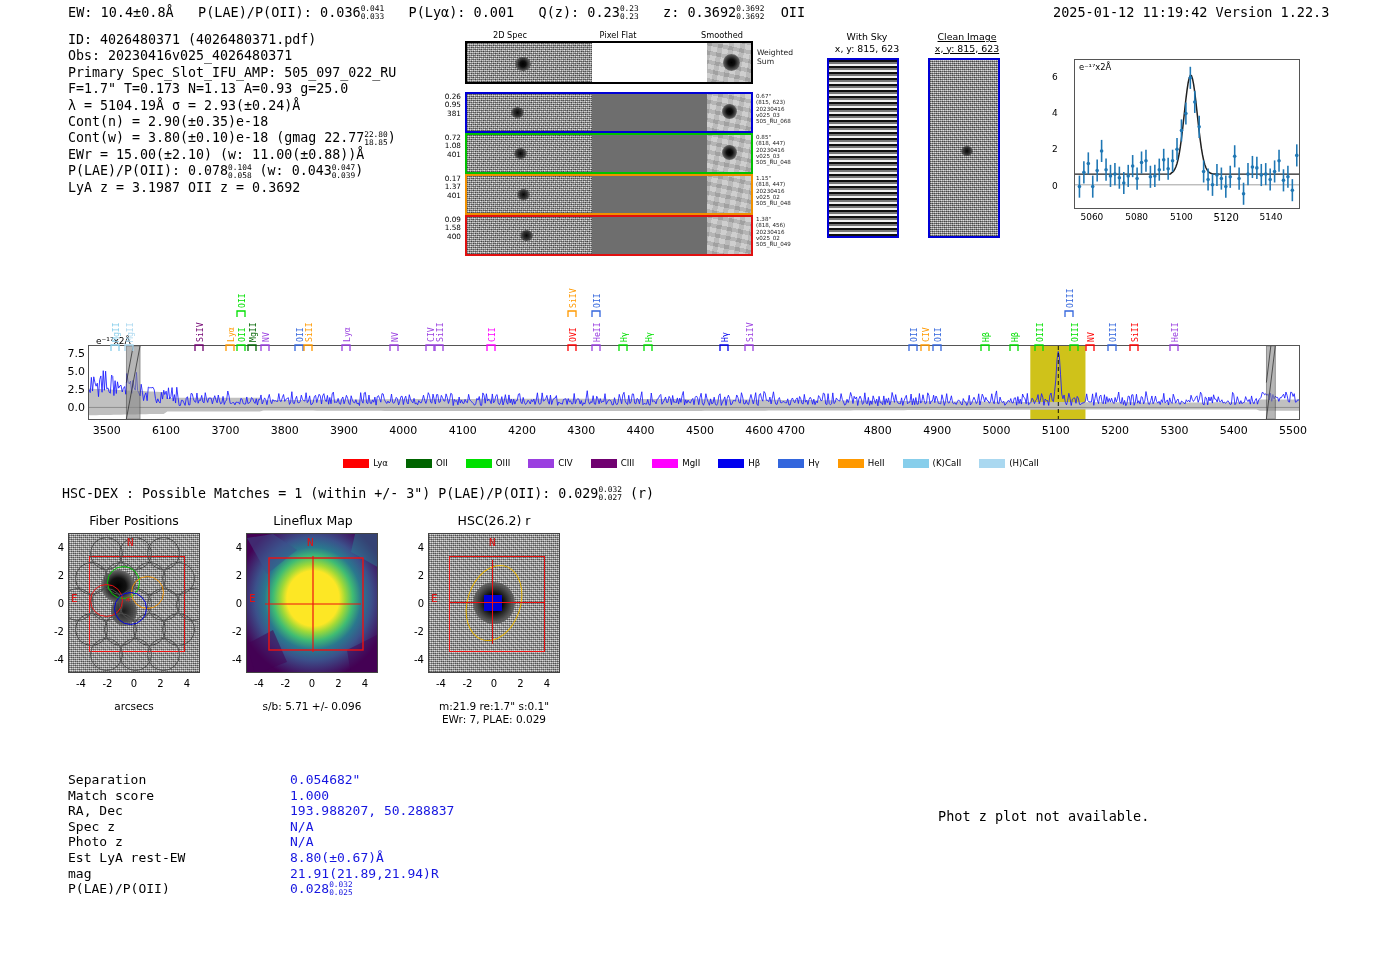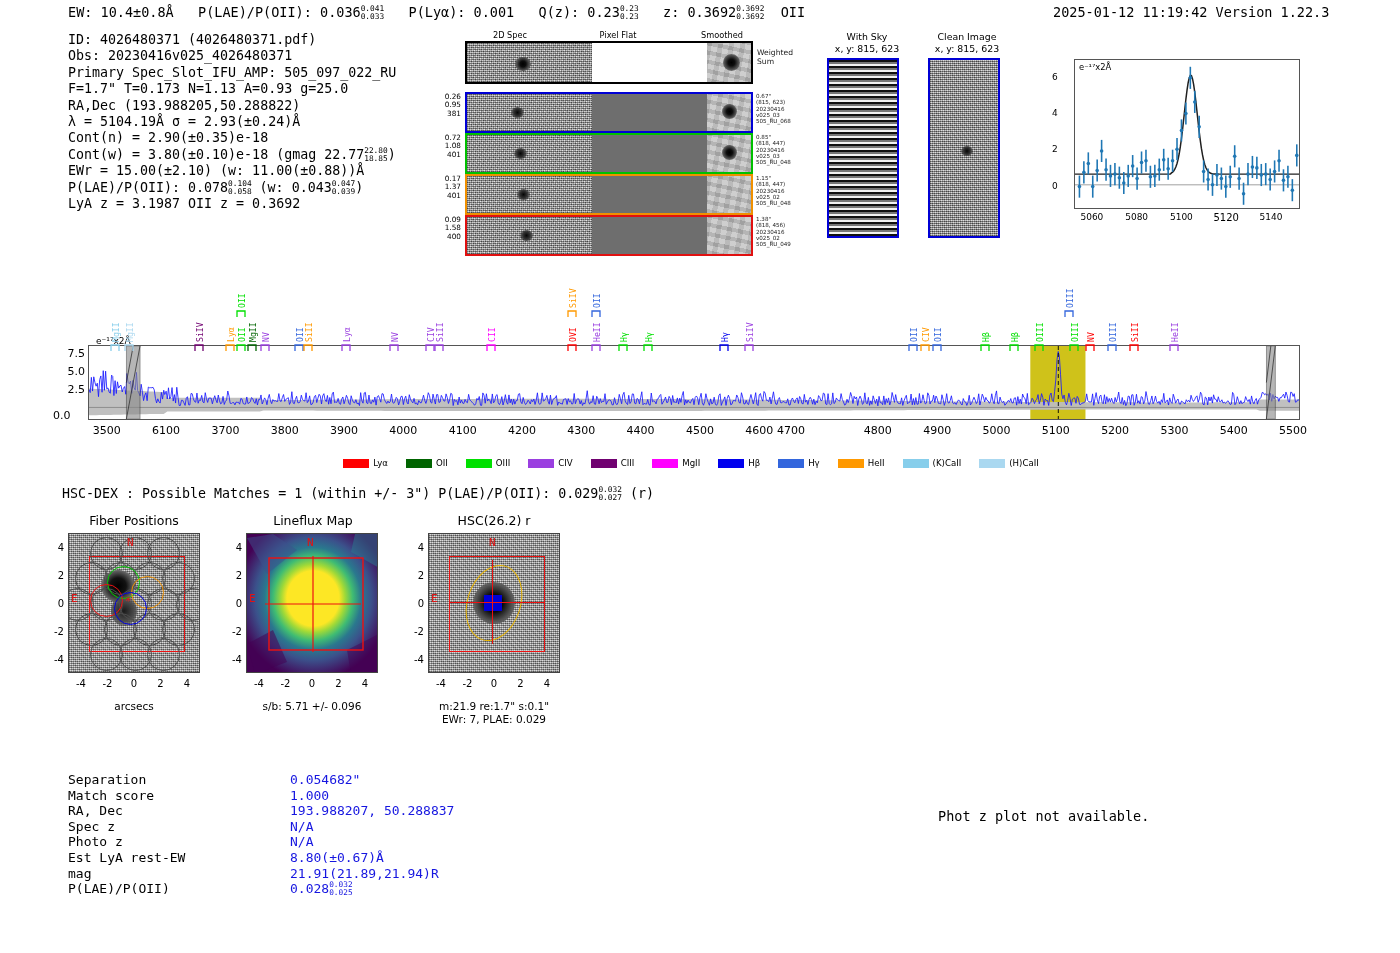--- a/index.html
+++ b/index.html
@@ -118,21 +118,20 @@
   <span>OII</span>
 </div>
 
 <div class="abs mono nowrap" id="timestamp">2025-01-12 11:19:42   Version 1.22.3</div>
 
 <div class="abs mono" id="info-block">
   <div>ID: 4026480371 (4026480371.pdf)</div>
   <div>Obs: 20230416v025_4026480371</div>
   <div>Primary Spec_Slot_IFU_AMP: 505_097_022_RU</div>
   <div>F=1.7"  T=0.173  N=1.13  A=0.93  g=25.0</div>
-  <div>RA,Dec (193.988205,50.288822)</div>
   <div>λ = 5104.19Å  σ = 2.93(±0.24)Å</div>
   <div>Cont(n) = 2.90(±0.35)e-18</div>
   <div class="nowrap"><span>Cont(w) = 3.80(±0.10)e-18 (gmag 22.77</span><span class="frac"><i>22.80</i><i>18.85</i></span><span>)</span></div>
   <div>EWr = 15.00(±2.10) (w: 11.00(±0.88))Å</div>
   <div class="nowrap"><span>P(LAE)/P(OII): 0.078</span><span class="frac"><i>0.104</i><i>0.058</i></span> <span>(w: 0.043</span><span class="frac"><i>0.047</i><i>0.039</i></span><span>)</span></div>
   <div>LyA z = 3.1987  OII z = 0.3692</div>
 </div>
 
 <div class="abs" id="spec2d">
   <div class="col-title sans" style="left:20px;top:0;width:100px;">2D Spec</div>
@@ -239,21 +238,21 @@
     </div>
 </div>
 
 <div class="abs">
   <div class="cut-title sans" style="left:812px;top:31px;width:110px;">
     <div>With Sky</div>
       <div>x, y: 815, 623</div>
   </div>
   <div class="cutbox skytex" style="left:827px;top:58px;width:72px;height:180px;"></div>
 
-  <div class="cut-title sans" style="left:908px;top:31px;width:118px;">
+  <div class="cut-title sans" style="left:908px;top:31px;width:118px;text-decoration:underline;">
     <div>Clean Image</div>
       <div>x, y: 815, 623</div>
   </div>
   <div class="cutbox cleantex" style="left:928px;top:58px;width:72px;height:180px;">
     <div class="blobsm" style="left:31px;top:86px;width:12px;height:10px;"></div>
   </div>
 </div>
 
 <div class="abs" id="linefit">
   <div class="frame">
@@ -384,21 +383,21 @@
       <rect x="37.36764705882353" y="0" width="13.642156862745104" height="73" fill="#8a8a8a" opacity="0.62" stroke="#333" stroke-width="0.8"></rect>
       <line x1="37.36764705882353" y1="73" x2="51.00980392156863" y2="0" stroke="#333" stroke-width="0.8"></line>
       <line x1="37.36764705882353" y1="36.5" x2="51.00980392156863" y2="-36.5" stroke="#333" stroke-width="0.8"></line>
       <rect x="1177.377450980392" y="0" width="8.897058823529505" height="73" fill="#8a8a8a" opacity="0.62" stroke="#333" stroke-width="0.8"></rect>
       <line x1="1177.377450980392" y1="73" x2="1186.2745098039215" y2="0" stroke="#333" stroke-width="0.8"></line>
       <line x1="1177.377450980392" y1="36.5" x2="1186.2745098039215" y2="-36.5" stroke="#333" stroke-width="0.8"></line>
       <line x1="969.298970588235" y1="0" x2="969.298970588235" y2="73" stroke="#000" stroke-width="0.9" stroke-dasharray="4,3"></line>
     </svg>
 </div>
 <div class="abs" id="spec-yticks">
-    <div class="sans" style="position: absolute; left: 53px; top: 407.436px; width: 32px; font-size: 11px; transform: translateY(-50%); margin-top: 8px;">0.0</div>
+    <div class="sans" style="position: absolute; left: 53px; top: 407.436px; width: 32px; text-align: right; font-size: 11px; transform: translateY(-50%);">0.0</div>
     <div class="sans" style="position: absolute; left: 53px; top: 389.366px; width: 32px; text-align: right; font-size: 11px; transform: translateY(-50%);">2.5</div>
     <div class="sans" style="position: absolute; left: 53px; top: 371.297px; width: 32px; text-align: right; font-size: 11px; transform: translateY(-50%);">5.0</div>
     <div class="sans" style="position: absolute; left: 53px; top: 353.228px; width: 32px; text-align: right; font-size: 11px; transform: translateY(-50%);">7.5</div>
   </div>
 <div class="abs" id="spec-xticks">
     <div class="sans" style="position: absolute; left: 106.794px; top: 424px; font-size: 11px; transform: translateX(-50%);">3500</div>
     <div class="sans" style="position: absolute; left: 166.108px; top: 424px; font-size: 11px; transform: translateX(-50%);">6100</div>
     <div class="sans" style="position: absolute; left: 225.422px; top: 424px; font-size: 11px; transform: translateX(-50%);">3700</div>
     <div class="sans" style="position: absolute; left: 284.735px; top: 424px; font-size: 11px; transform: translateX(-50%);">3800</div>
     <div class="sans" style="position: absolute; left: 344.049px; top: 424px; font-size: 11px; transform: translateX(-50%);">3900</div>

